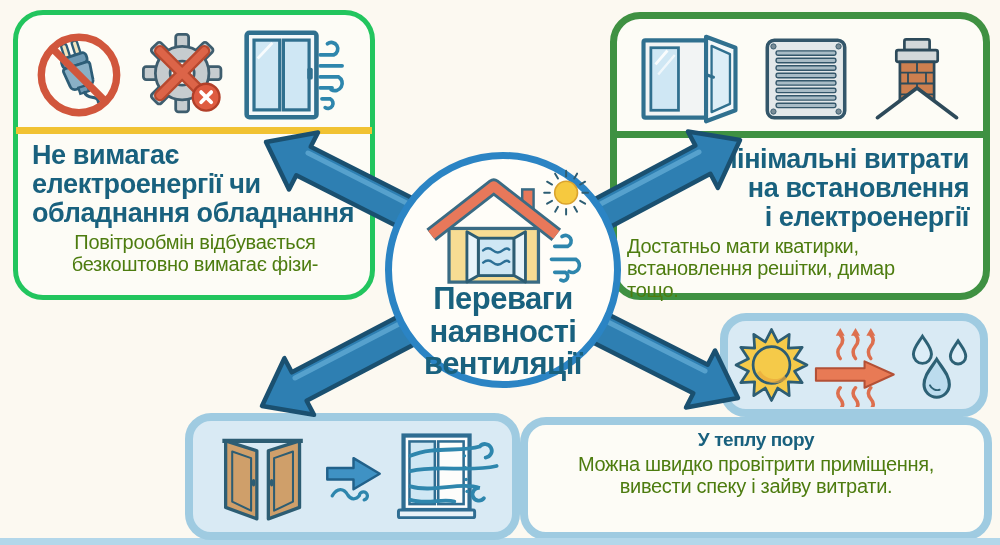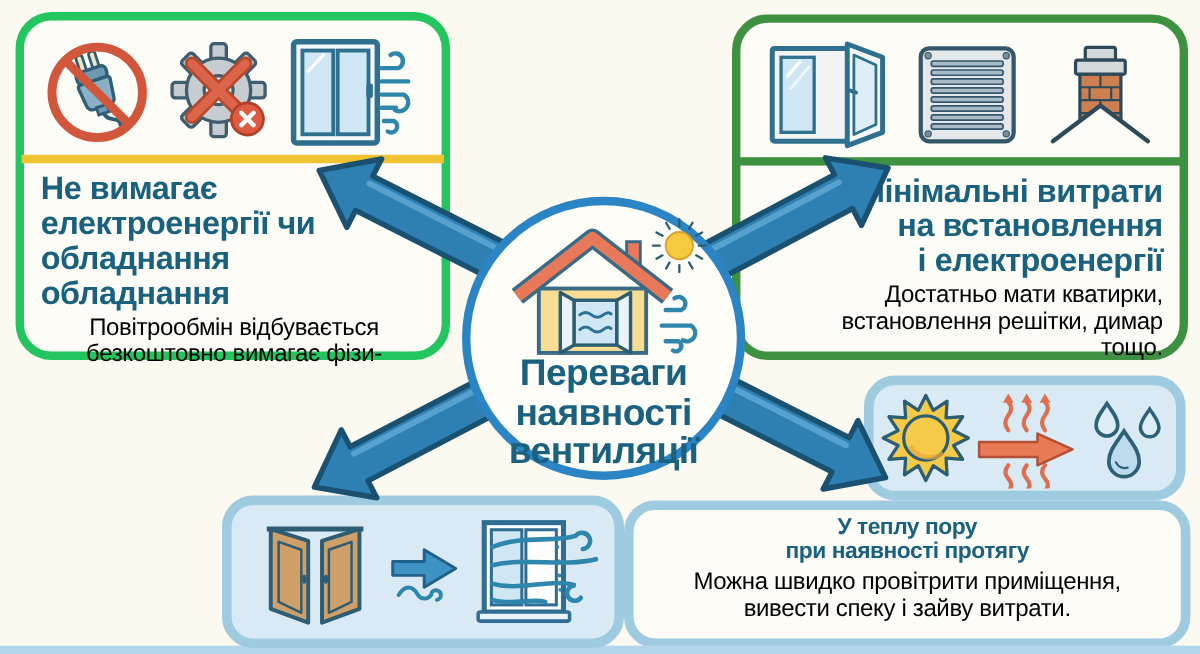--- a/index.html
+++ b/index.html
@@ -1,36 +1,36 @@
 <!DOCTYPE html>
 <html><head>
 <meta charset="utf-8">
 <style>
   html,body{margin:0;padding:0;}
   body{font-family:"Liberation Sans", sans-serif; background:#e9eef2;}
   .canvas{position:relative; width:1000px; height:545px; background:#fcf9f1; overflow:hidden;}
 
   .box{position:absolute; box-sizing:border-box; border-radius:30px; background:#fdfcf6; z-index:2;}
-  .box-yellow{left:13px; top:10px; width:362px; height:290px; border:7px solid #22c55e;}
+  .box-yellow{left:13px; top:10px; width:362px; height:290px; border:5px solid #22c55e;}
   .box-green{left:610px; top:12px; width:380px; height:288px; border:7px solid #3f9142;}
   .divider{position:absolute; left:-2px; right:-2px; height:7px; z-index:3;}
   .divider-yellow{background:#f1c232; top:112px;}
   .divider-green{background:#3f9142; top:112px;}
 
   .icon-row{position:absolute; left:0; right:0; top:0; height:112px; display:flex; align-items:center; justify-content:space-around; padding:4px 10px 0 10px;}
   .icon-row svg{display:block;}
 
   .text-block{position:absolute; left:0; right:0; top:122px; padding:4px 12px 0 14px;}
   .text-block.right{text-align:right; padding:4px 14px 0 10px;}
   .heading{margin:0; color:#19617e; font-weight:bold; font-size:27px; line-height:1.07; letter-spacing:-0.4px;}
-  .body-text{margin:3px 0 0 0; color:#000000; font-size:20px; line-height:1.1; text-align:center; letter-spacing:-0.3px;}
-  .text-block.right .body-text{text-align:right;}
+  .body-text{margin:3px 0 0 0; color:#4d7c0f; font-size:20px; line-height:1.1; text-align:center; letter-spacing:-0.3px;}
+  .text-block.right .body-text{text-align:left;}
   .line{display:block;}
 
-  .hub{position:absolute; left:385px; top:164px; width:236px; height:236px; border-radius:50%;
+  .hub{position:absolute; left:385px; top:152px; width:236px; height:236px; border-radius:50%;
        background:#fffdf8; border:7px solid #2b84c4; box-sizing:border-box; z-index:6;
        display:flex; flex-direction:column; align-items:center; padding-top:6px;justify-content:center;}
   .hub-title{margin-top:-4px; color:#19617e; font-weight:bold; font-size:31px; line-height:1.05; text-align:center; letter-spacing:-0.5px;}
 
   .arrows{position:absolute; left:0; top:0; z-index:5; pointer-events:none;}
 
   .box-blue{position:absolute; box-sizing:border-box; border:8px solid #9fcbe1; border-radius:26px; z-index:2;}
   .bl-icons{left:185px; top:413px; width:335px; height:127px; background:#d9eaf4;
             display:flex; align-items:center; justify-content:space-around; padding:0 8px;}
   .br-icons{left:720px; top:313px; width:268px; height:104px; background:#d9eaf4;
@@ -259,21 +259,20 @@
       <g transform="translate(52,76) scale(1.15)">
         <path d="M0,-26 C9,-12 17,-4 17,8 A17,17 0 1 1 -17,8 C-17,-4 -9,-12 0,-26 Z" fill="#bcdcee" stroke="#2d6175" stroke-width="4.2"></path>
         <path d="M-9,9 a11,11 0 0 0 13,6" fill="none" stroke="#2d6175" stroke-width="2.6" stroke-linecap="round"></path>
       </g>
     </svg>
   </div>
 
   <div class="box-blue br-text">
     <h2 class="heading">
       <span class="line">У теплу пору</span>
-      <span class="line">при наявності протягу</span>
     </h2>
     <p class="body-text">
       <span class="line">Можна швидко провітрити приміщення,</span>
       <span class="line">вивести спеку і зайву витрати.</span>
     </p>
   </div>
 
   <svg class="arrows" width="1000" height="545" viewBox="0 0 1000 545">
     <g fill="#2e7fb2" stroke="#1a5070" stroke-width="4.5" stroke-linejoin="round">
       <polygon points="437.2,210.7 310.7,146.7 318.0,132.5 266,142 289.0,189.5 296.3,175.3 422.8,239.3"></polygon>

